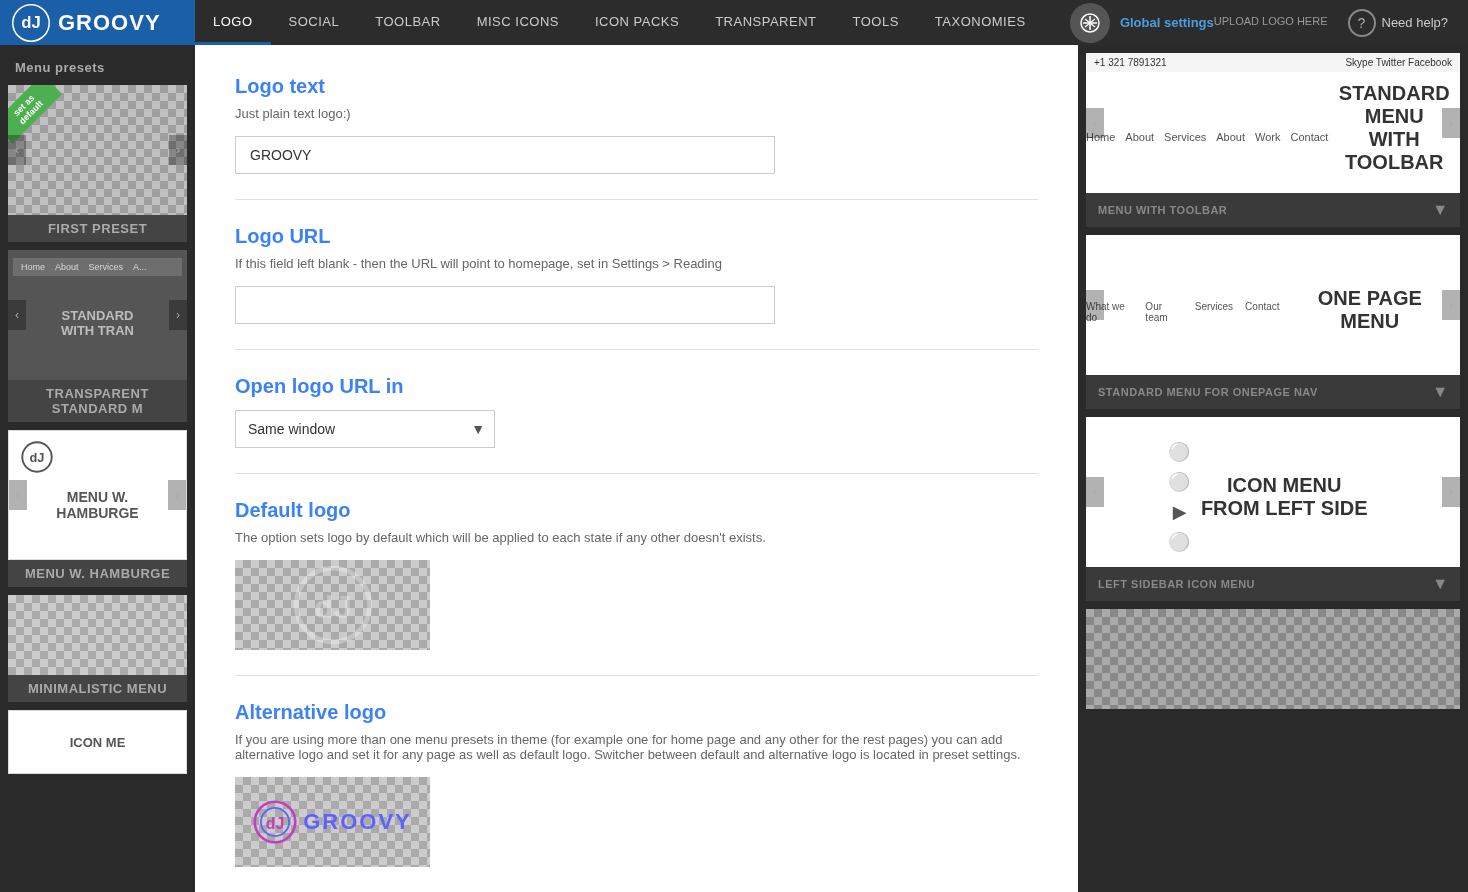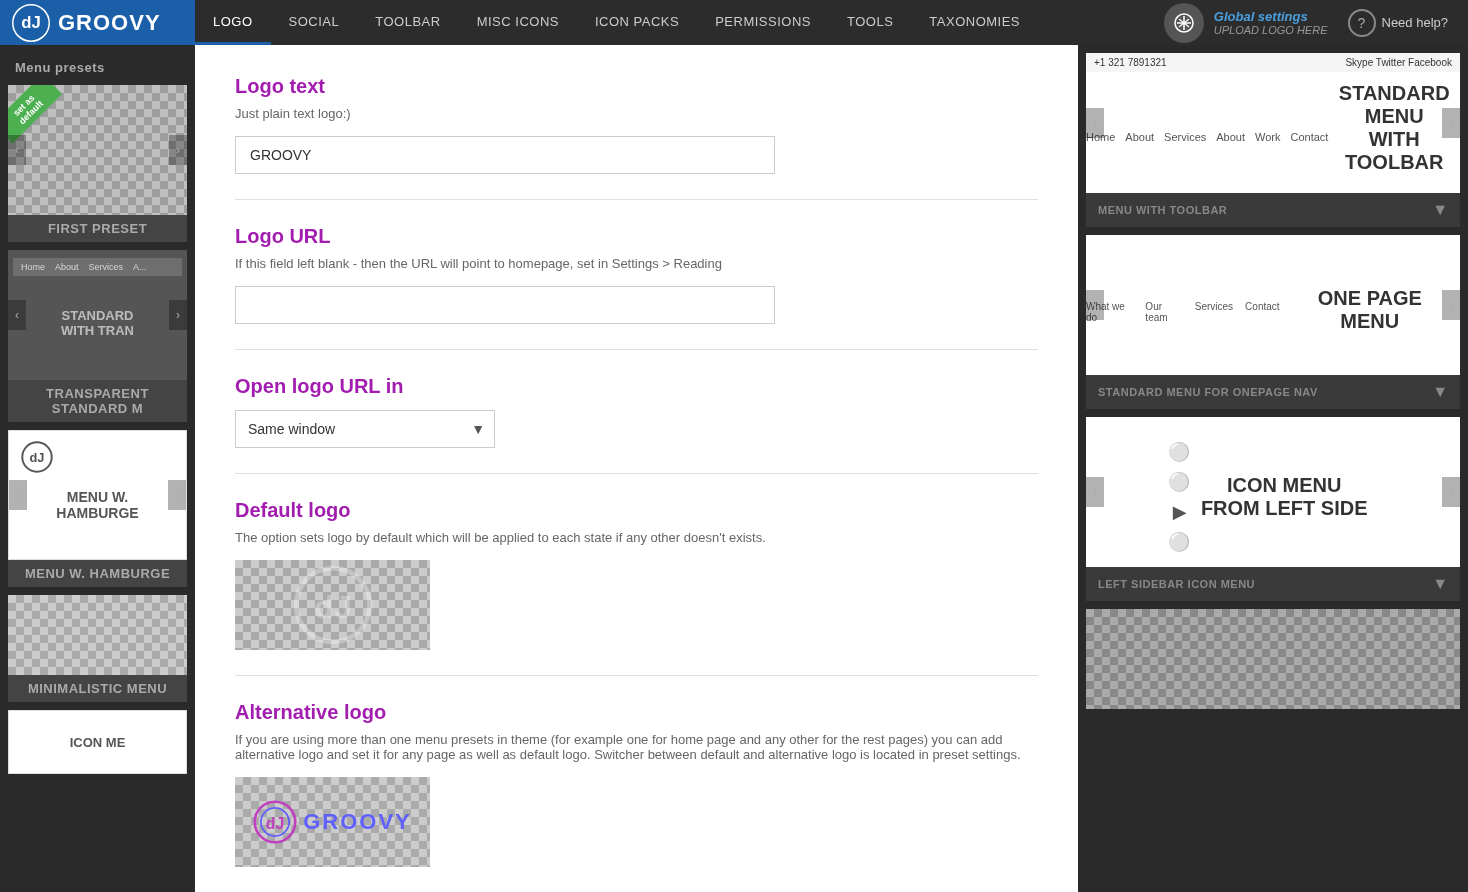--- a/index.html
+++ b/index.html
@@ -70,21 +70,21 @@
       background: #555;
       width: 40px;
       height: 40px;
       border-radius: 50%;
       display: flex;
       align-items: center;
       justify-content: center;
       color: white;
       font-size: 18px;
     }
-    .global-settings-text { display: flex; flex-direction: column; font-style: italic; }
+    .global-settings-text { display: flex; flex-direction: row; }
     .global-settings-title { color: #4a9edd; font-size: 13px; font-weight: bold; }
     .global-settings-sub { color: #999; font-size: 11px; }
     .need-help {
       display: flex;
       align-items: center;
       gap: 6px;
       color: #ccc;
       font-size: 13px;
     }
     .help-icon {
@@ -183,21 +183,21 @@
     .content-area {
       flex: 1;
       background: white;
       overflow-y: auto;
       padding: 30px 40px;
     }
 
     .section-title {
       font-size: 20px;
       font-weight: bold;
-      color: #a21caf;
+      color: #3b82f6;
       margin-bottom: 8px;
     }
     .section-desc {
       color: #666;
       font-size: 13px;
       margin-bottom: 15px;
     }
     .section-divider {
       border: none;
       border-top: 1px solid #e0e0e0;
@@ -367,21 +367,21 @@
       <text x="25" y="32" text-anchor="middle" fill="white" font-size="22" font-family="Arial" font-weight="bold">dJ</text>
     </svg>
     <span class="logo-text-nav">GROOVY</span>
   </div>
   <nav class="nav-tabs">
     <div class="nav-tab active">LOGO</div>
     <div class="nav-tab">SOCIAL</div>
     <div class="nav-tab">TOOLBAR</div>
     <div class="nav-tab">MISC ICONS</div>
     <div class="nav-tab">ICON PACKS</div>
-    <div class="nav-tab">PERMISSIONS</div>
+    <div class="nav-tab">TRANSPARENT</div>
     <div class="nav-tab">TOOLS</div>
     <div class="nav-tab">TAXONOMIES</div>
   </nav>
   <div class="nav-right">
     <div class="global-settings">
       <div class="settings-icon-wrap">
         <svg width="22" height="22" viewBox="0 0 22 22" fill="none">
           <circle cx="11" cy="11" r="9" stroke="white" stroke-width="1.5" fill="none"></circle>
           <line x1="4" y1="11" x2="18" y2="11" stroke="white" stroke-width="1.5"></line>
           <line x1="11" y1="4" x2="11" y2="18" stroke="white" stroke-width="1.5"></line>

